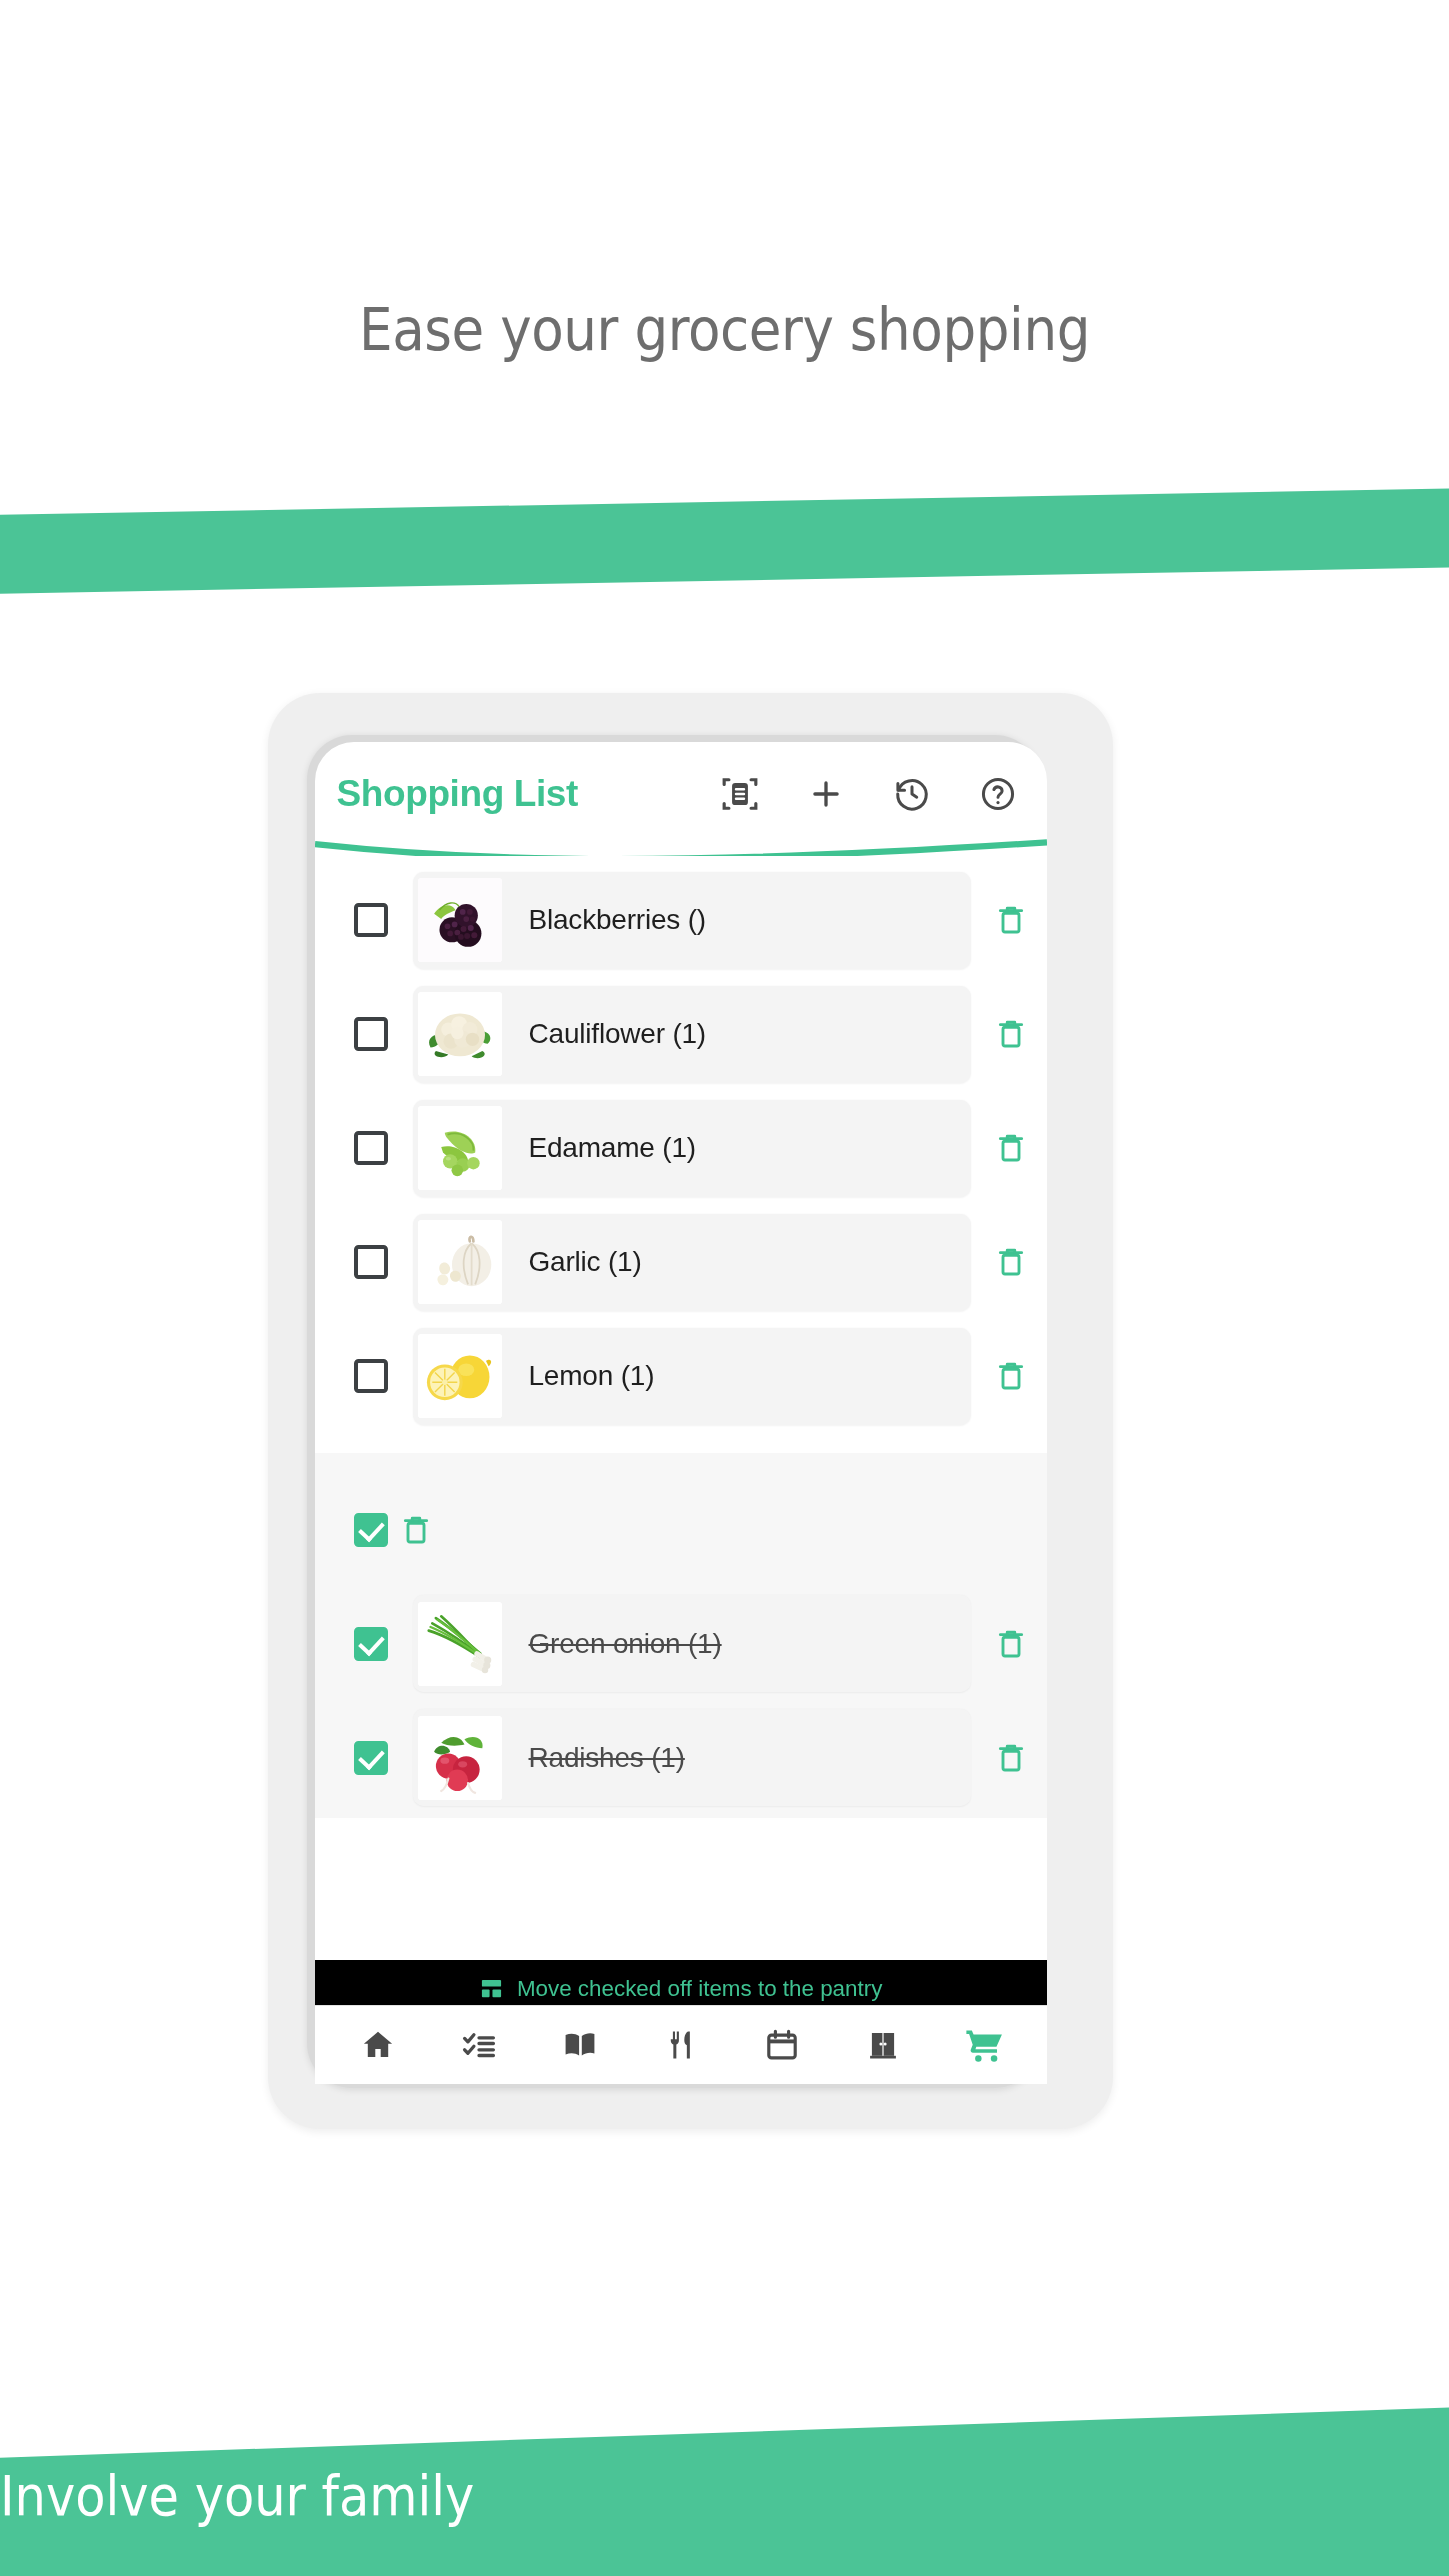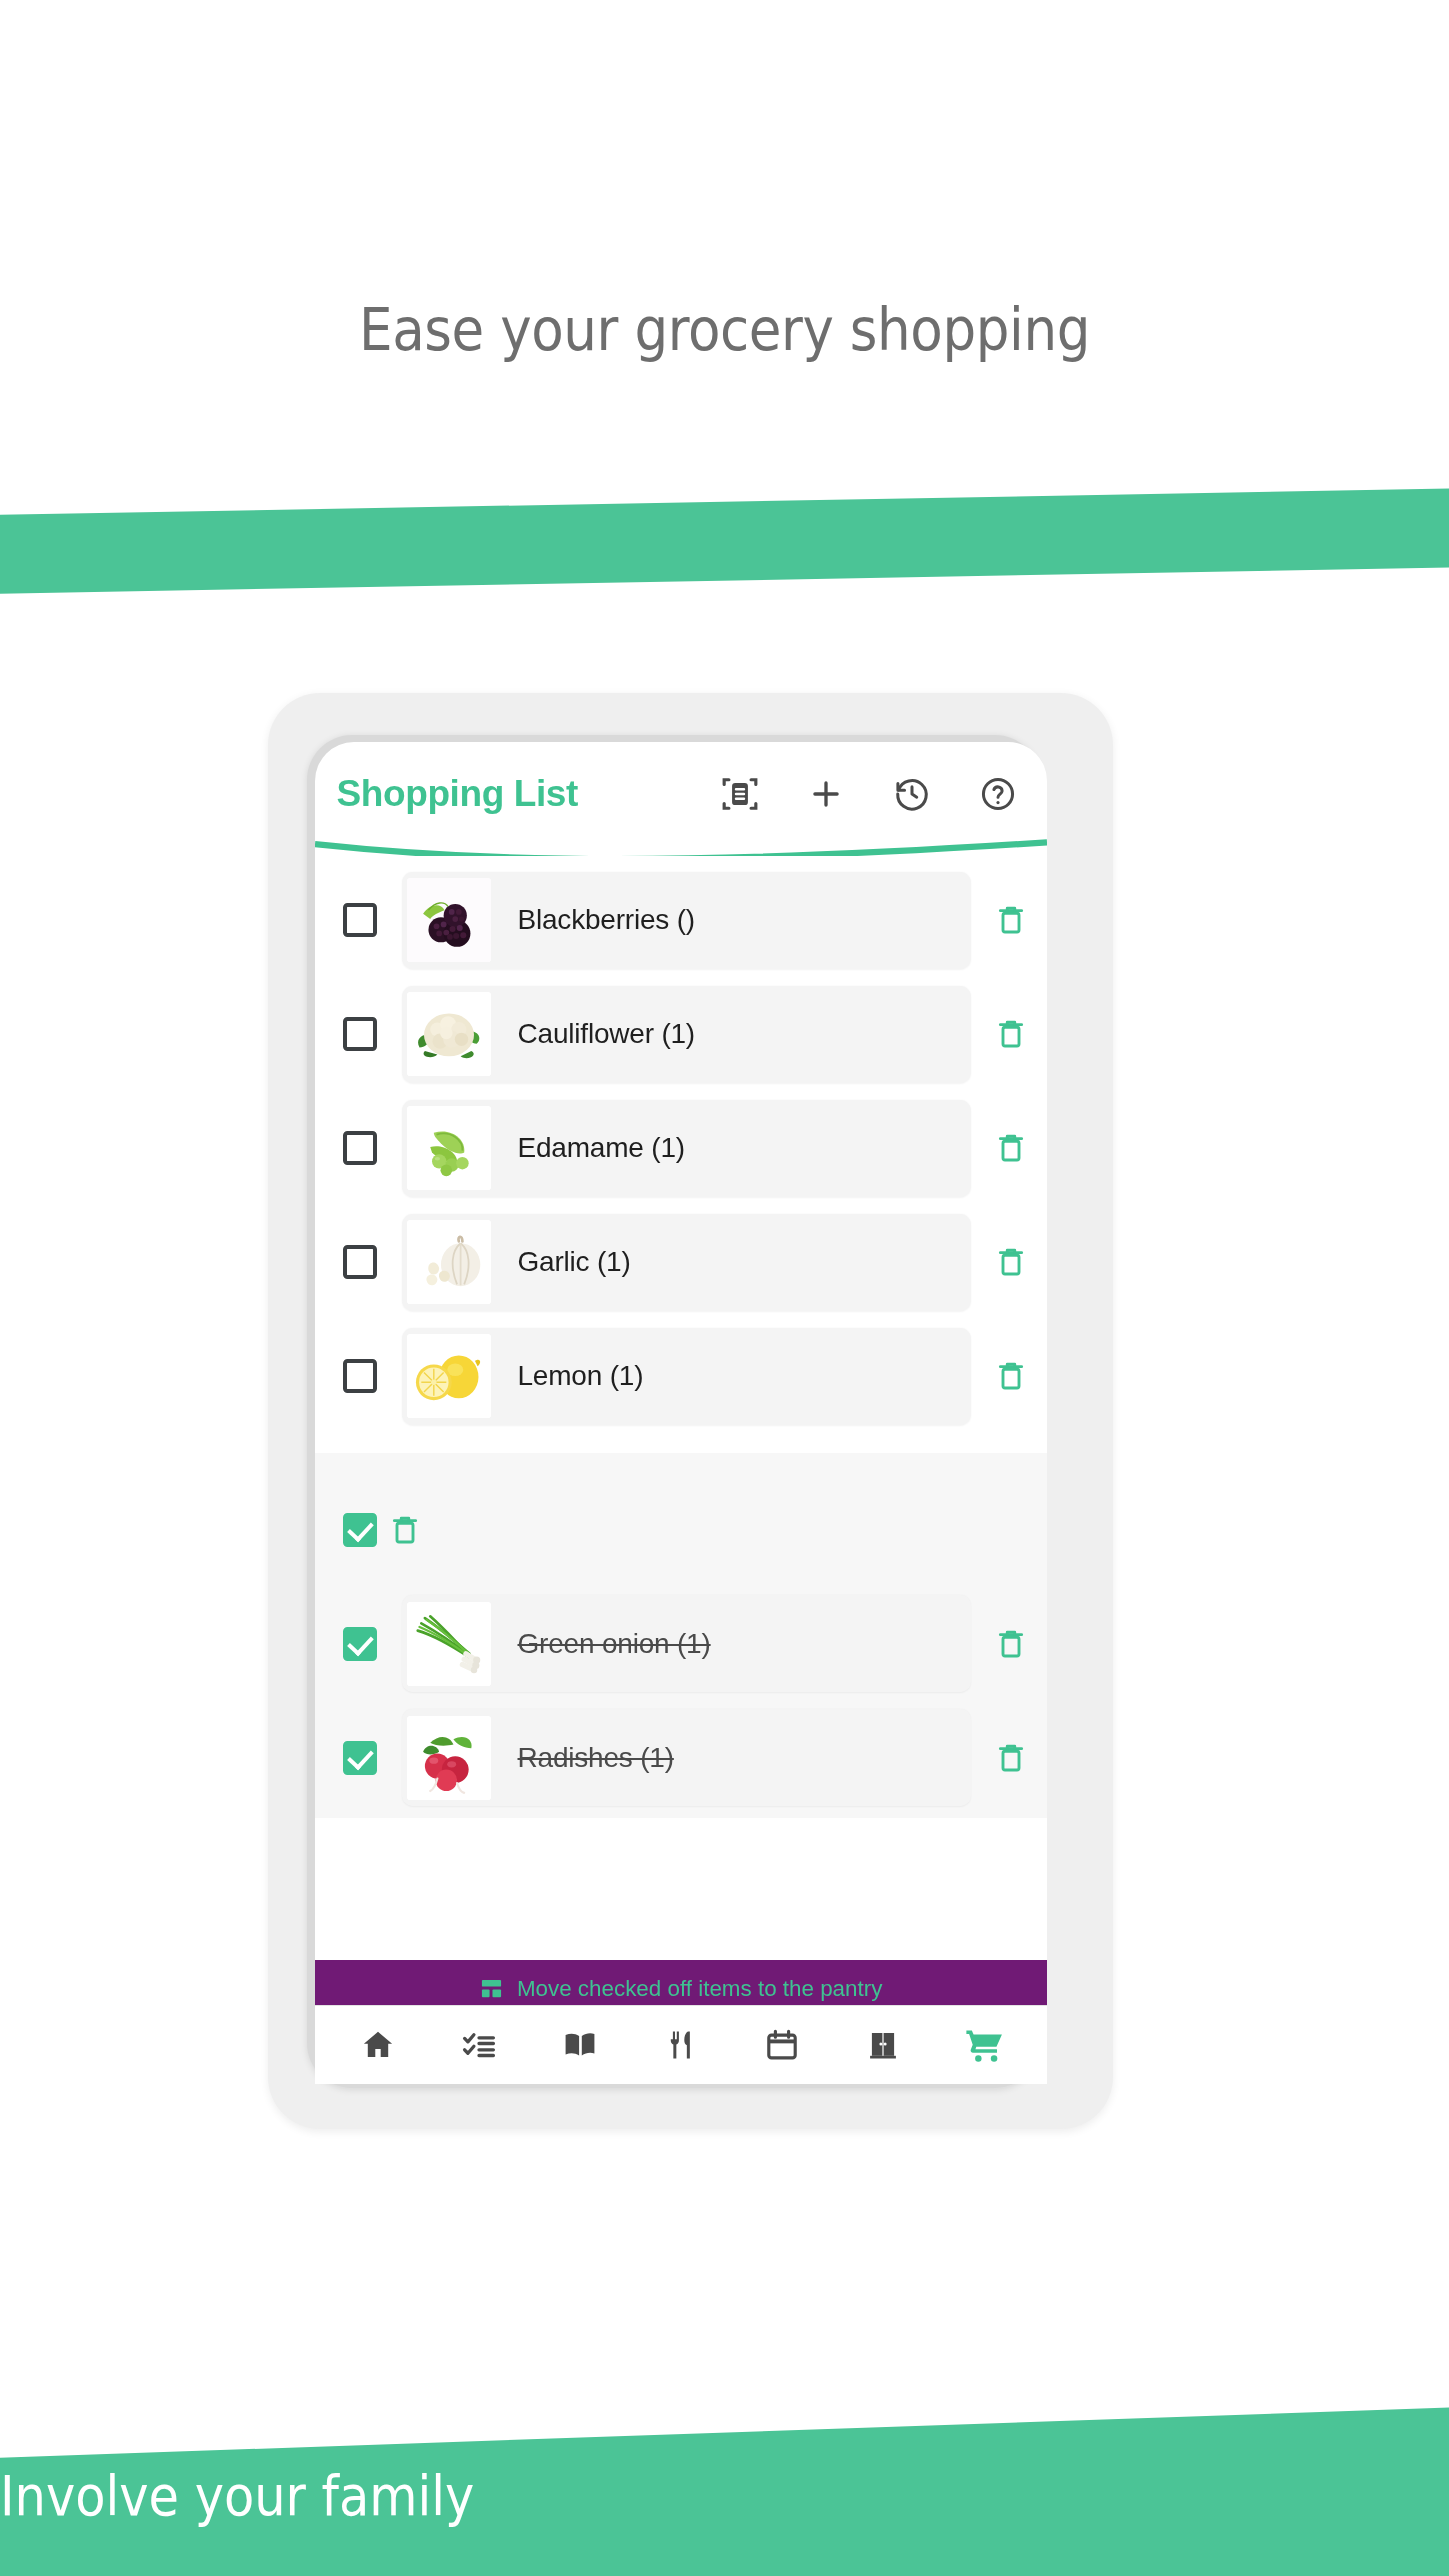--- a/index.html
+++ b/index.html
@@ -91,21 +91,21 @@
   
   .list-area {
     position: absolute; left: 0; top: 114px; width: 732px; height: 1100px;
     overflow: hidden;
   }
   .section-unchecked { background: #ffffff; padding-top: 7.2px; padding-bottom: 19.7px; }
   .section-checked  { background: #f7f7f7; padding-top: 19.7px; padding-bottom: 3.6px; }
 
   .row {
     display: flex; align-items: center;
-    height: 114px; padding: 0 0 0 28px;
+    height: 114px; padding: 0 0 0 39px;
   }
   .checkbox {
     width: 34px; height: 34px; flex: 0 0 34px;
     border: 4.5px solid #3c4043; border-radius: 4.5px;
     background: #ffffff;
   }
   .checkbox.checked {
     background: #3FC291; border-color: #3FC291;
     position: relative;
   }
@@ -134,21 +134,21 @@
   .trash {
     flex: 0 0 55px; width: 55px; height: 63px;
     display:flex; align-items:center; justify-content:center; color:#3FC291;
     margin-right: 9px;
   }
 
   
   .pantry-row {
     position: absolute; left: 0; top: 1218px; width: 732px; height: 57px;
     display: flex; align-items: center; justify-content: center;
-    gap: 14.3px; background: #701a75;
+    gap: 14.3px; background: #000000;
   }
   .pantry-icon { width: 23px; height: 23px; color: #3FC291; display:flex; }
   .pantry-label { font-size: 22.4px; color: #3FC291; white-space: nowrap; }
 
   
   .bottom-nav {
     position: absolute; left: 0; bottom: 0; width: 732px; height: 79px;
     background: #ffffff; border-top: 1.8px solid #e3e3e3;
     display: flex; align-items: center; justify-content: space-around;
     padding: 0 12.5px;

